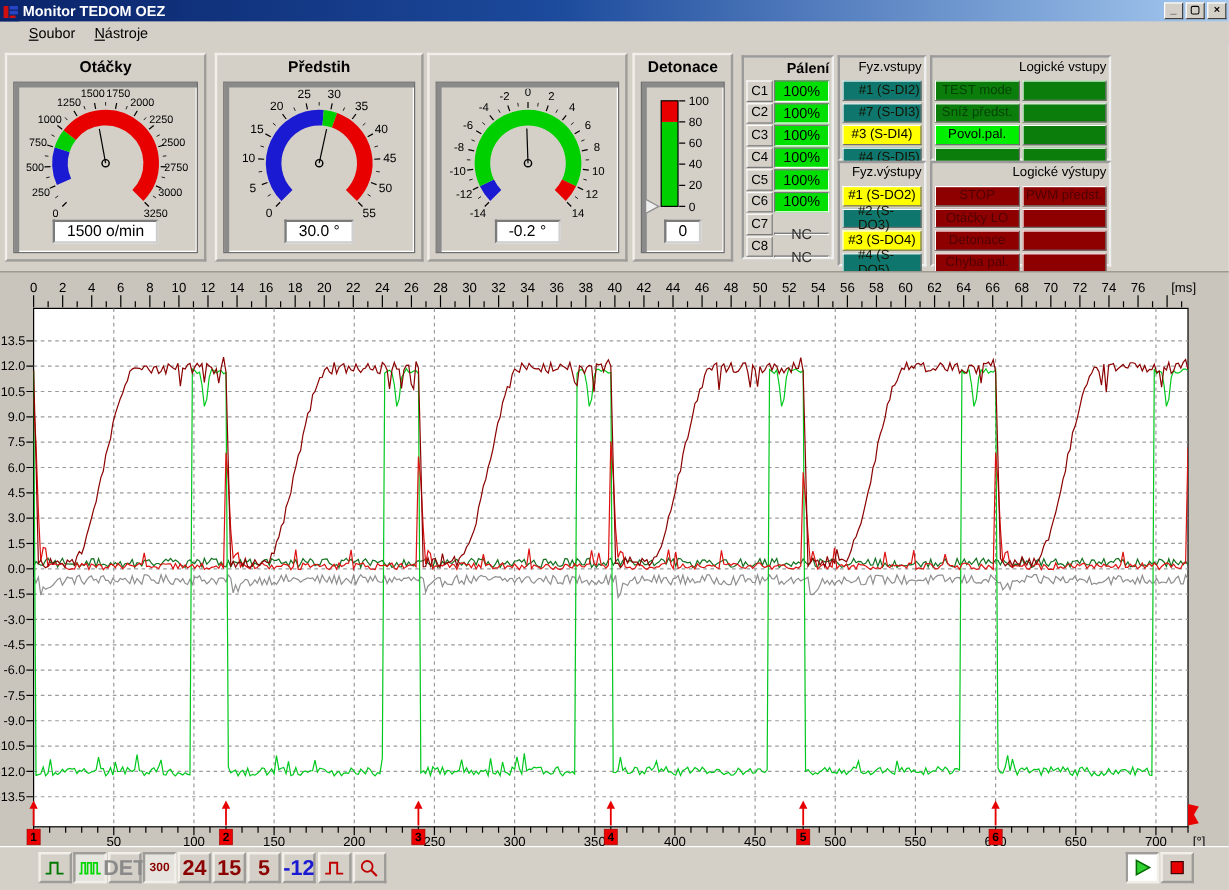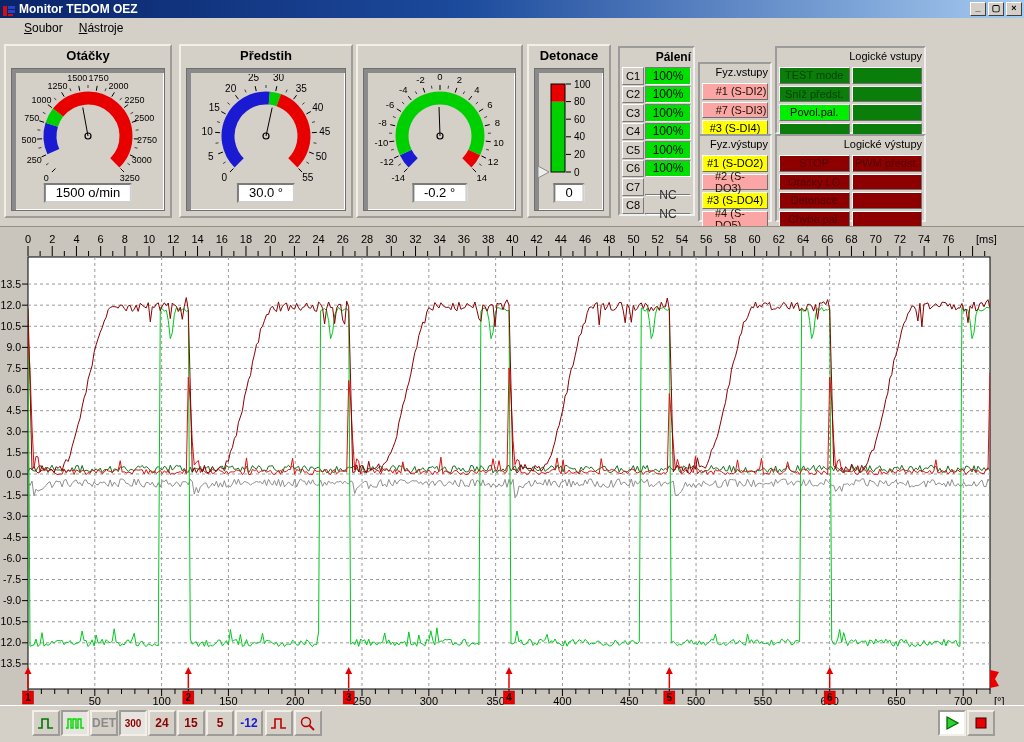--- a/index.html
+++ b/index.html
@@ -22,33 +22,33 @@
   .iohdr{height:15px;text-align:right;font-size:11px;margin:1px 1px 2px 1px;color:#000;}
   .iohdr.bold{font-weight:bold;font-size:12px;}
   .prow{display:flex;height:17.5px;margin:1px;gap:1px;}
   .plab{width:22px;display:flex;align-items:center;justify-content:center;font-size:11px;background:#d4d0c8;border:1px solid;border-color:#fff #7a7a7a #7a7a7a #fff;box-sizing:border-box;}
   .pval{flex:1;display:flex;align-items:center;justify-content:center;font-size:12px;border:1px solid;border-color:#7a7a7a #fff #fff #7a7a7a;box-sizing:border-box;color:#000;}
   .pval.ok{background:#00e000;}
   .pval.nc{background:#8f8f8f;color:#2d2d2d;margin-top:16px;}
   .iorow{height:16.5px;margin:2px 1px;display:flex;align-items:center;justify-content:center;font-size:11px;border:1px solid;border-color:#fff #6f6f6f #6f6f6f #fff;box-sizing:border-box;}
   .lrow{display:flex;gap:2px;margin:2px 1px;height:16.5px;}
   .lcell{flex:1;display:flex;align-items:center;justify-content:center;font-size:11px;border:1px solid;border-color:#fff #6f6f6f #6f6f6f #fff;box-sizing:border-box;overflow:hidden;white-space:nowrap;}
-  .olive{background:#fca5a5;color:#141400;padding-left:12px;}
+  .olive{background:#0f766e;color:#141400;padding-left:12px;}
   .yellow{background:#ffff00;color:#000;}
   .dgreen{background:#0a7d0a;color:rgba(0,30,0,0.62);}
   .bgreen{background:#00ef00;color:#000;}
   .dred{background:#8e0000;color:rgba(30,0,0,0.55);}
   
   .chart{position:absolute;left:0;top:226px;width:1024px;height:479px;background:#c9c5bc;border-top:1px solid #938f86;box-sizing:border-box;}
   #chart-svg{position:absolute;left:0;top:0;}
   #chart-svg text{font-family:"Liberation Sans",sans-serif;fill:#000;}
   
   .tbar{position:absolute;left:0;top:705px;width:1024px;height:37px;background:#d4d0c8;border-top:1px solid #fff;box-sizing:border-box;}
   .tgroup{position:absolute;top:4px;display:flex;gap:1px;}
-  .tbtn{width:28px;height:26px;background:#d4d0c8;border:2px outset #f2efe9;display:flex;align-items:center;justify-content:center;font-weight:bold;font-size:12px;font-family:"Liberation Sans",sans-serif;padding:0;box-sizing:border-box;cursor:default;}
+  .tbtn{width:28px;height:26px;background:#d4d0c8;border:2px outset #f2efe9;display:flex;align-items:center;justify-content:center;font-weight:bold;font-size:18px;font-family:"Liberation Sans",sans-serif;padding:0;box-sizing:border-box;cursor:default;}
   .tbtn.pressed{border-style:inset;background:#e6e4de;}
   #tb-run .tbtn.pressed{background:#fff;}
 </style>
 </head>
 <body>
 
 <div class="titlebar">
   <span style="display:inline-block;width:14px;height:12px;">
     <svg width="14" height="12">
         <rect x="1" y="1" width="4" height="10" fill="#d01010"></rect>
@@ -281,21 +281,21 @@
       <div class="prow">
         <div class="plab">C7</div>
         <div class="pval nc">NC</div>
       </div>
       <div class="prow">
         <div class="plab">C8</div>
         <div class="pval nc">NC</div>
       </div>
     </div>
 </div>
-<div class="iopanel" style="left:698px;top:46px;width:74px;height:88px;margin-top:16px;">
+<div class="iopanel" style="left:698px;top:46px;width:74px;height:88px;">
   <div class="iohdr">Fyz.vstupy</div>
   <div id="fyzvst-rows">
       <div class="iorow olive">#1 (S-DI2)</div>
       <div class="iorow olive">#7 (S-DI3)</div>
       <div class="iorow yellow">#3 (S-DI4)</div>
       <div class="iorow olive">#4 (S-DI5)</div>
     </div>
 </div>
 <div class="iopanel" style="left:775px;top:46px;width:151px;height:88px;">
   <div class="iohdr">Logické vstupy</div>

